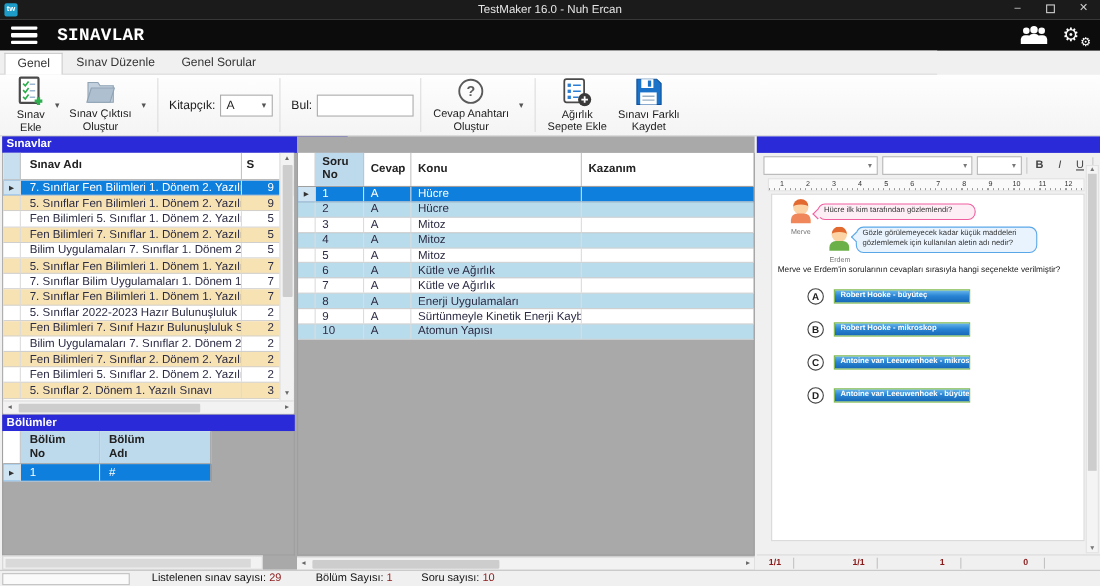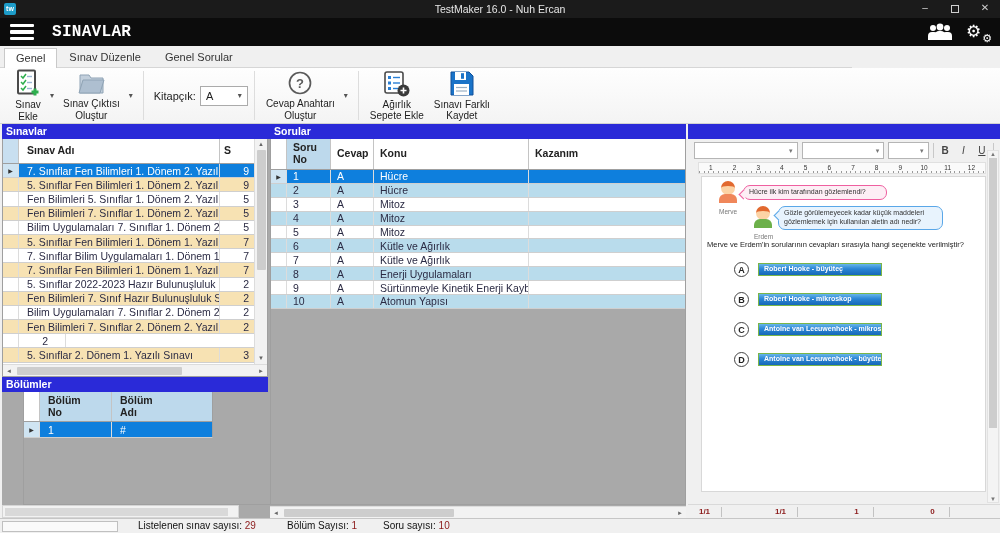--- a/index.html
+++ b/index.html
@@ -71,21 +71,21 @@
   .s-rows { height:199px; overflow:hidden; }
   .vscroll { position:absolute; right:0; top:0; bottom:12px; width:13px; background:#f2f2f2; border-left:1px solid #dcdcdc; display:flex; flex-direction:column; align-items:center; font-size:6px; color:#666; }
   .vscroll .thumb { width:9px; background:#cdcdcd; border-radius:1px; flex:0 0 auto; }
   .vs-arrow { height:11px; line-height:11px; }
   .hscroll { position:absolute; left:0; bottom:0; width:100%; height:12px; background:#f2f2f2; border-top:1px solid #dcdcdc; display:flex; align-items:center; font-size:6px; color:#666; }
   .hscroll .thumb { height:8px; background:#cdcdcd; border-radius:1px; }
   .hs-arrow { width:12px; text-align:center; }
 
   
   #bolumler-hdr { position:absolute; left:0; top:253px; width:266px; }
-  .bgrid { position:absolute; left:0; top:268px; width:266px; height:113px; background:#a9a9a9; border:1px solid #9f9f9f; border-top:none;margin-left:21px; }
+  .bgrid { position:absolute; left:0; top:268px; width:266px; height:113px; background:#a9a9a9; border:1px solid #9f9f9f; border-top:none; }
   .bgrid .grid-hdr-row { height:30px; width:189px; border-right:1px solid #9f9f9f; }
   .bgrid .c-sel { width:16px; }
   .bgrid .c-no { width:72px; padding-left:8px; }
   .bgrid .c-adi { width:100px; padding-left:8px; }
   .bgrid .grid-row { height:16px; width:189px; border-right:1px solid #9f9f9f; }
   .left-bottom-track { position:absolute; left:0; bottom:0; width:237px; height:13px; background:#f2f2f2; border:1px solid #d5d5d5; }
   .left-bottom-track .thumb { margin:2px; height:8px; width:95%; background:#d9d9d9; }
 
   
   .qgrid { position:absolute; left:0; top:15px; width:416px; height:366px; background:#a9a9a9; border:1px solid #9f9f9f; border-top:none; }
@@ -216,20 +216,24 @@
   </div>
 
   <div class="tb-group">
     <span class="tb-label">Kitapçık:</span>
     <div class="combo" style="width:48px;">
       <span class="val">A</span>
       <span class="caret">▾</span>
     </div>
   </div>
 
+  <div class="tb-group">
+    <span class="tb-label">Bul:</span>
+    <input class="tb-input" value="" style="">
+  </div>
 
   <div class="tb-group">
     <div class="big-btn">
       <svg width="26" height="26" viewBox="0 0 26 26">
         <circle cx="13" cy="13" r="10.5" fill="none" stroke="#5a5a5a" stroke-width="1.7"></circle>
         <text x="13" y="17.5" font-size="13" text-anchor="middle" fill="#5a5a5a" font-weight="bold" font-family="Liberation Sans, sans-serif">?</text>
       </svg>
       <span class="btn-label">Cevap Anahtarı
 Oluştur</span>
     </div>
@@ -371,20 +375,21 @@
             <span></span>
           </div>
           <div class="cell c-name">Fen Bilimleri 7. Sınıflar 2. Dönem 2. Yazılı</div>
           <div class="cell c-cnt">2</div>
         </div>
 
         <div class="grid-row">
           <div class="cell sel c-sel">
             <span></span>
           </div>
+          <div class="cell c-name">Fen Bilimleri 5. Sınıflar 2. Dönem 2. Yazılı</div>
           <div class="cell c-cnt">2</div>
         </div>
 
         <div class="grid-row tan">
           <div class="cell sel c-sel">
             <span></span>
           </div>
           <div class="cell c-name">5. Sınıflar 2. Dönem 1. Yazılı Sınavı</div>
           <div class="cell c-cnt">3</div>
         </div>
@@ -421,21 +426,20 @@
           <div class="cell c-adi" style="border-right:none;">#</div>
         </div>
       </div>
   </div>
   <div class="left-bottom-track">
       <div class="thumb"></div>
     </div>
 </div>
 
 <div class="panel" id="mid-panel">
-  <div class="panel-hdr">Sorular</div>
 
   <div class="qgrid">
     <div class="grid-hdr-row">
       <div class="hcell" style="width:16px; background:#fff;"></div>
       <div class="hcell blue c-no">Soru
 No</div>
       <div class="hcell c-cevap">Cevap</div>
       <div class="hcell c-konu">Konu</div>
       <div class="hcell c-kaz">Kazanım</div>
     </div>

